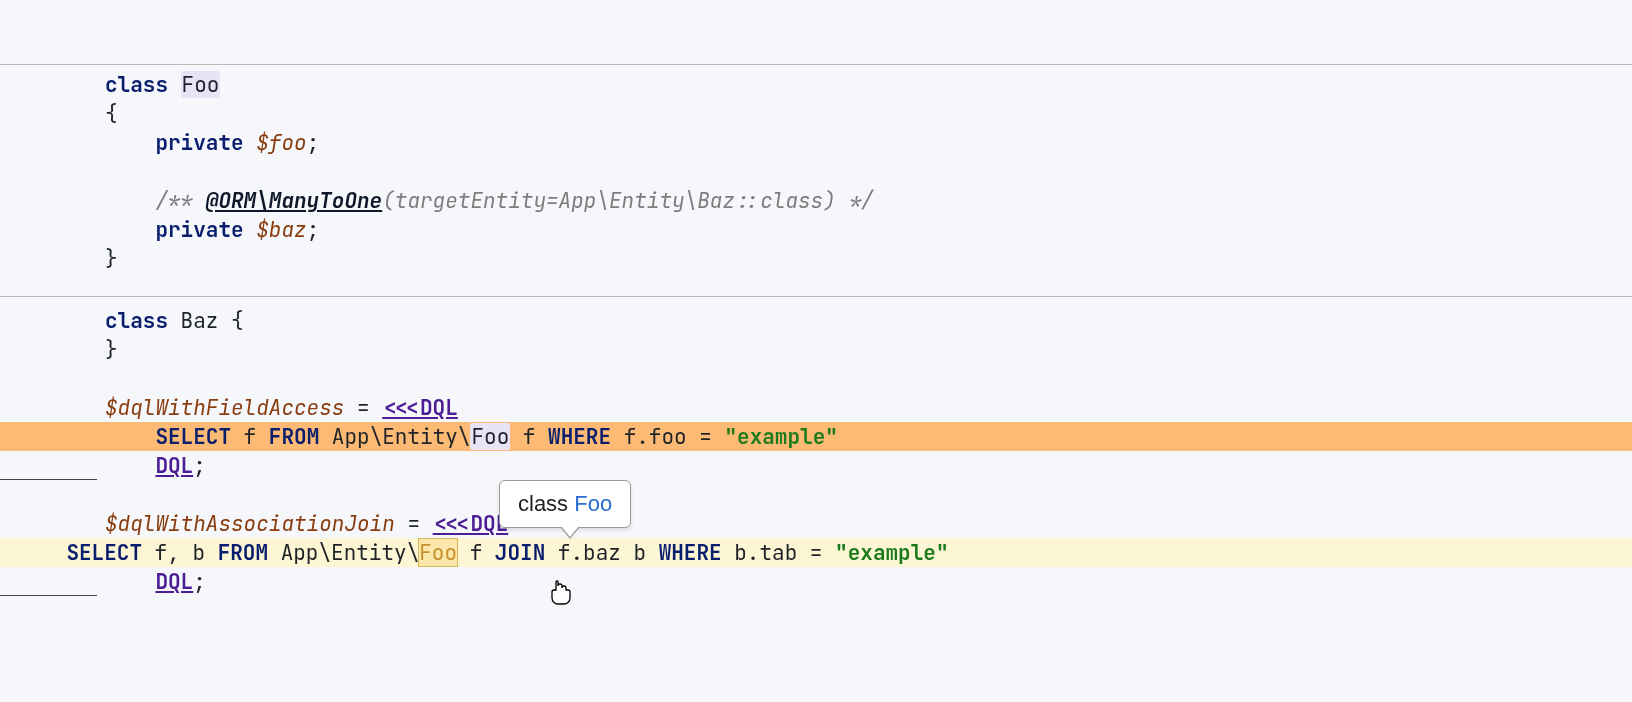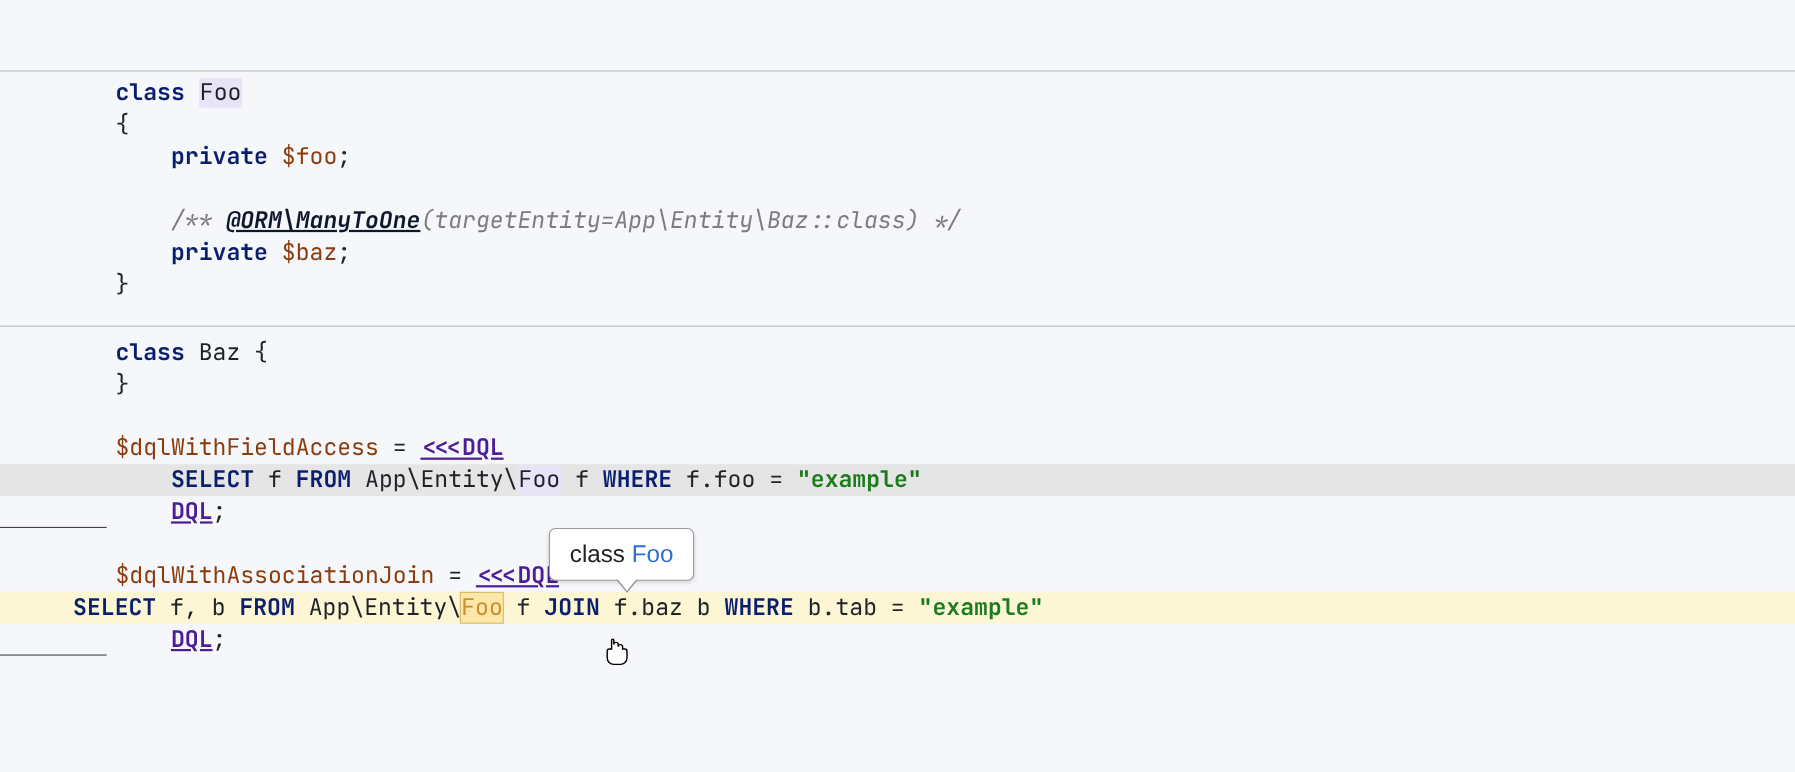--- a/index.html
+++ b/index.html
@@ -2,25 +2,25 @@
 <html><head>
 <meta charset="utf-8">
 <style>
   * { margin: 0; padding: 0; box-sizing: border-box; }
   html, body { width: 1632px; height: 702px; background: #f5f7fb; font-family: "JetBrains Mono","Fira Code","Consolas",monospace; font-size: 21px; overflow: hidden; }
   .editor { width: 100%; height: 100%; position: relative; }
   .line { height: 29px; line-height: 29px; white-space: pre; padding-left: 105px; color: #1f2328; position: relative; }
   .hr-line { height: 1px; background: #b8b8b8; position: absolute; left: 0; right: 0; }
   .top-line { top: 64px; }
   .mid-line { top: 296px; }
-  .hl-green { background: #e5e5e5; }
+  .hl-green { background: #fdba74; }
   .hl-yellow { background: #fcf6d4; padding-left: 16px; }
   .row-underline { position: absolute; left: 0; width: 97px; height: 1px; background: #444; }
   .kw { color: #0a1e6e; font-weight: 700; }
-  .var { color: #8a3d0f; }
+  .var { color: #8a3d0f; font-style: italic; }
   .comment { color: #7d7d7d; font-style: italic; }
   .ann { color: #0f172a; font-style: italic; text-decoration: underline; font-weight: 700; }
   .heredoc { color: #4c1d95; font-weight: 700; text-decoration: underline; }
   .sqlkw { color: #0a1e6e; font-weight: 700; }
   .ident { color: #1f2328; }
   .identFoo { background: #e8e4f8; padding: 0 1px; border-radius: 2px; }
   .str { color: #1d7b1d; font-weight: 700; }
   .hover-foo { color: #c7902f; background: #fbe7aa; position: relative; outline: 1px solid #d8b65a; }
   .tooltip { position: absolute; left: 499px; top: 480px; background: #fff; border: 1px solid #9a9a9a; border-radius: 6px; padding: 10px 18px; font-family: "Segoe UI",Arial,sans-serif; font-size: 22px; color: #222; box-shadow: 0 2px 4px rgba(0,0,0,.12); z-index: 5; }
   .tooltip-class { color: #222; }

